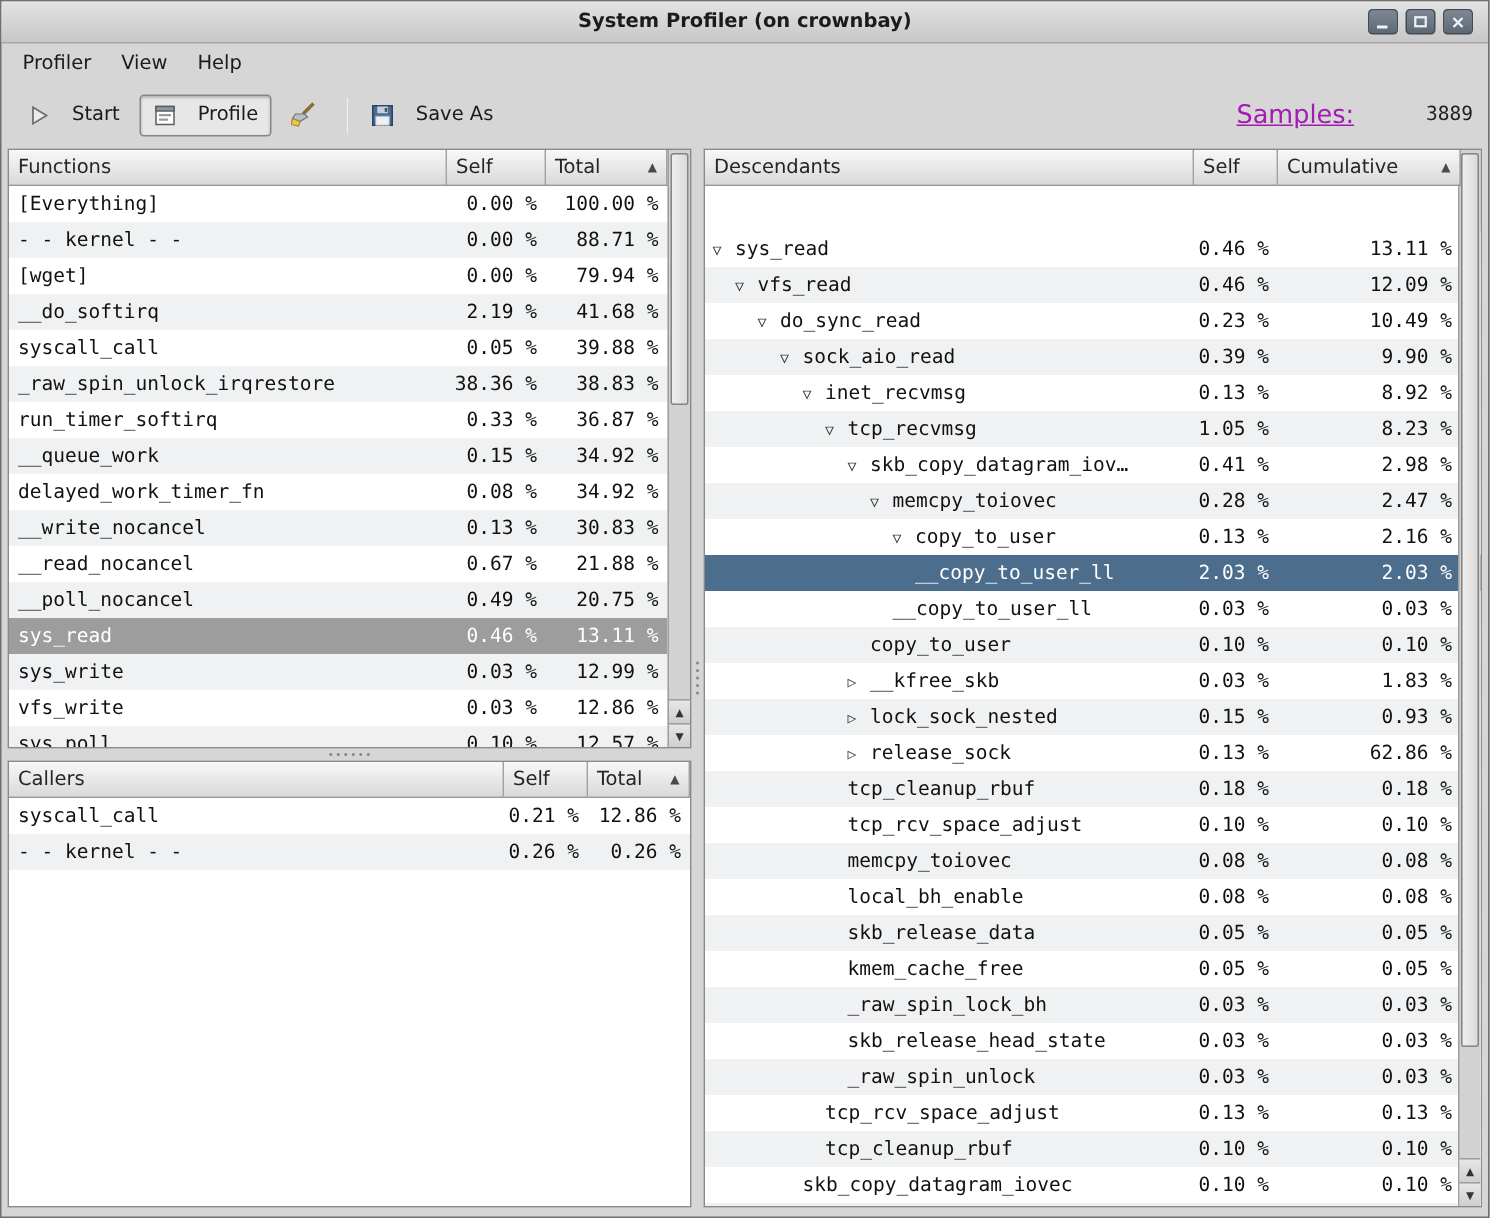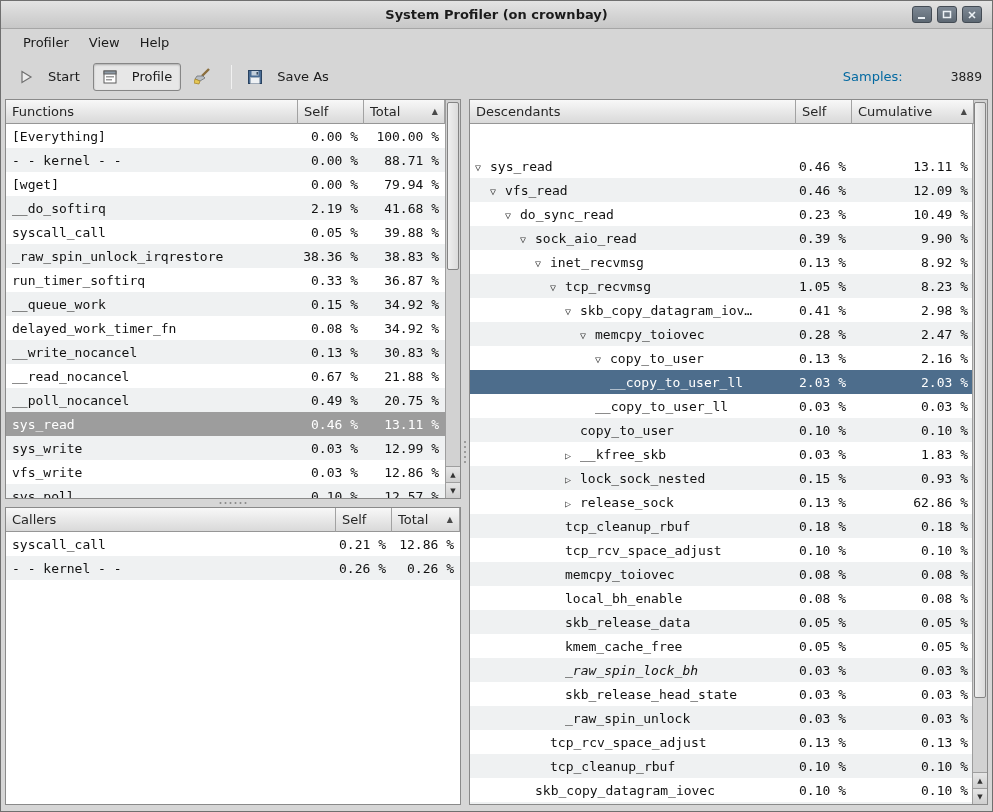--- a/index.html
+++ b/index.html
@@ -21,37 +21,37 @@
   }
   .title { font-size: 13px; font-weight: bold; color: #1b1b1b; }
   .winbtns { position: absolute; right: 10px; top: 5px; display: flex; gap: 5px; }
   .winbtn {
     width: 20px; height: 17px;
     background: linear-gradient(#7d8894, #5d6873);
     border: 1px solid #434b54; border-radius: 3px;
     display: flex; align-items: center; justify-content: center;
   }
   
-  .menubar { height: 27px; flex: 0 0 27px; display: flex; align-items: stretch; padding-left: 12px; }
+  .menubar { height: 27px; flex: 0 0 27px; display: flex; align-items: stretch; padding-left: 4px; }
   .menu-item { padding: 0 10px; display: flex; align-items: center; font-size: 13px; color: #1b1b1b; cursor: default; }
   
   .toolbar { height: 41px; flex: 0 0 41px; display: flex; align-items: center; padding: 0 8px; }
   .toolbtn {
     display: flex; align-items: center; gap: 14px;
     padding: 5px 8px; font-size: 13px; color: #1b1b1b;
     border: 1px solid transparent; border-radius: 3px; margin-right: 4px;
   }
   .toolbtn.pressed {
     background: #e7e7e7;
     border: 1px solid #868686;
     box-shadow: inset 0 1px 2px rgba(0,0,0,.25);
   }
   .tsep { width: 1px; height: 24px; background: #a9a9a9; border-right: 1px solid #f1f1f1; margin: 0 6px; }
   .tspacer { flex: 1; }
-  .samples-label { font-size: 13px; color: #0369a1; }
+  .samples-label { font-size: 17px; color: #a21caf; text-decoration: underline; }
   .samples-value { font-family: "DejaVu Sans Mono", monospace; font-size: 13px; color: #1f1f1f; margin-left: 48px; margin-right: 2px; }
   
   .main { flex: 1; display: flex; padding: 2px 4px 6px 4px; overflow: hidden; }
   .leftcol { width: 456px; flex: 0 0 456px; display: flex; flex-direction: column; }
   .pane { border: 1px solid #8a8a8a; background: #ffffff; position: relative; overflow: hidden; }
   #functions-pane { height: 400px; flex: 0 0 400px; }
   #callers-pane { flex: 1; }
   #descendants-pane { flex: 1; }
   .hsplit { height: 8px; flex: 0 0 8px; position: relative; }
   .vsplit { width: 8px; flex: 0 0 8px; position: relative; }
@@ -430,21 +430,21 @@
             <div class="c-name d-c1" style="padding-left: 95px;">skb_release_data</div>
             <div class="c-num d-c2">0.05 %</div>
             <div class="c-num d-c3">0.05 %</div>
           </div>
           <div class="trow">
             <div class="c-name d-c1" style="padding-left: 95px;">kmem_cache_free</div>
             <div class="c-num d-c2">0.05 %</div>
             <div class="c-num d-c3">0.05 %</div>
           </div>
           <div class="trow odd">
-            <div class="c-name d-c1" style="padding-left: 95px; font-style: italic;">_raw_spin_lock_bh</div>
+            <div class="c-name d-c1" style="padding-left: 95px;">_raw_spin_lock_bh</div>
             <div class="c-num d-c2">0.03 %</div>
             <div class="c-num d-c3">0.03 %</div>
           </div>
           <div class="trow">
             <div class="c-name d-c1" style="padding-left: 95px;">skb_release_head_state</div>
             <div class="c-num d-c2">0.03 %</div>
             <div class="c-num d-c3">0.03 %</div>
           </div>
           <div class="trow odd">
             <div class="c-name d-c1" style="padding-left: 95px;">_raw_spin_unlock</div>

